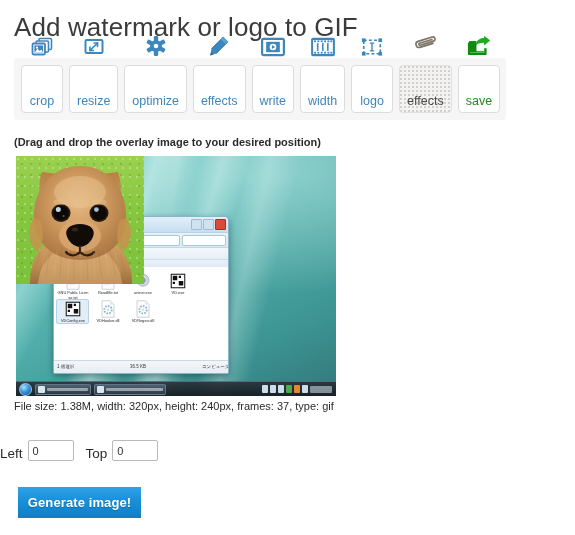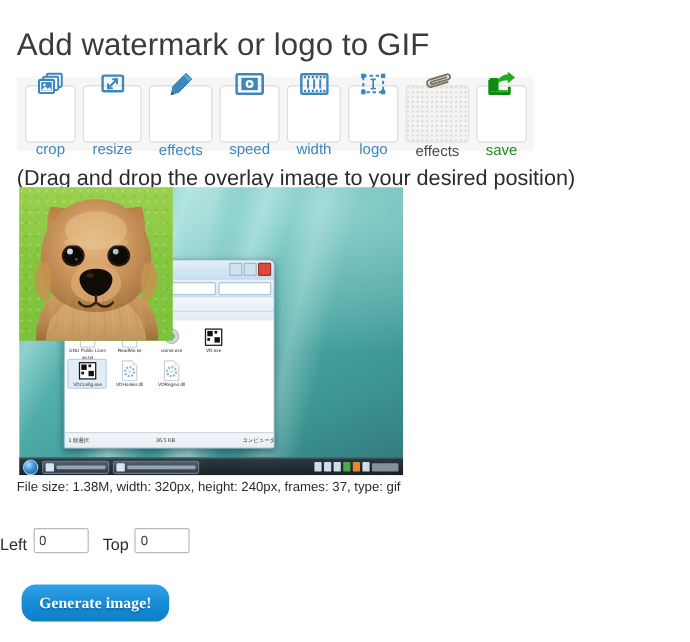--- a/index.html
+++ b/index.html
@@ -15,21 +15,21 @@
     overflow: hidden;
     position: relative;
   }
 
   
   #page-title {
     font-size: 26px;
     font-weight: 300;
     color: #3b3b3b;
     letter-spacing: 0.1px;
-    margin: 21px 0 0 14px;
+    margin: 11px 0 0 14px;
     line-height: 32px;
     white-space: nowrap;
   }
 
   
   #toolbar {
     margin: 11px 0 0 14px;
     background: #f6f6f6;
     border-radius: 3px;
     padding: 7px 6px 7px 7px;
@@ -41,21 +41,21 @@
   .tool-btn {
     background: #ffffff;
     border: 1px solid #dcdcdc;
     border-radius: 4px;
     min-width: 42px;
     height: 48px;
     padding: 4px 7px 3px 7px;
     display: flex;
     flex-direction: column;
     align-items: center;
-    justify-content: center;
+    justify-content: flex-end;
     cursor: pointer;
     box-sizing: border-box;
     gap: 36px;
   }
   .tool-btn .tool-icon {
     height: 25px;
     display: flex;
     align-items: center;
     justify-content: center;
     margin-top: 1px;
@@ -74,24 +74,25 @@
       radial-gradient(circle at 1px 1px, rgba(160,160,160,0.45) 0.7px, transparent 0.8px);
     background-size: 4px 4px;
     border-color: #e2e0dd;
   }
   .tool-btn.is-active .tool-label { color: #4a4a4a; }
   
   .tool-btn.is-save .tool-label { color: #1f8a1f; }
 
   
   #drag-hint {
-    font-size: 18px;
+    font-size: 11px;
     color: #2b2b2b;
     margin: 14px 0 0 14px;
     line-height: 17px;
+    font-weight: bold;
   }
 
   
   #preview {
     position: absolute;
     left: 16px;
     top: 156px;
     width: 320px;
     height: 240px;
     overflow: hidden;
@@ -378,24 +379,24 @@
   }
 
   
   #generate-button {
     position: absolute;
     left: 18px;
     top: 487px;
     width: 123px;
     height: 31px;
     border: none;
-    border-radius: 12px;
+    border-radius: 0;
     background: linear-gradient(180deg, #2ea3e8 0%, #1a8fd8 45%, #0f7ec9 100%);
     color: #ffffff;
-    font-family: Liberation Serif, serif;
+    font-family: Liberation Sans, sans-serif;
     font-size: 13px;
     font-weight: bold;
     cursor: pointer;
     letter-spacing: 0.1px;
     text-shadow: 0 1px 1px rgba(0,0,0,0.25);
   }
 </style>
 </head>
 <body>
 
@@ -426,20 +427,34 @@
       <svg width="22" height="20" viewBox="0 0 22 20">
         <rect x="2.5" y="3" width="17" height="13" rx="1.3" fill="none" stroke="#3c87bd" stroke-width="2"></rect>
         <path d="M7 13.5 L14.5 6" stroke="#3c87bd" stroke-width="1.7" stroke-linecap="round"></path>
         <path d="M7 13.5 L7 10.2 M7 13.5 L10.3 13.5" stroke="#3c87bd" stroke-width="1.7" stroke-linecap="round"></path>
         <path d="M14.5 6 L11.2 6 M14.5 6 L14.5 9.3" stroke="#3c87bd" stroke-width="1.7" stroke-linecap="round"></path>
       </svg>
     </span>
     <span class="tool-label">resize</span>
   </div>
 
+  <div class="tool-btn">
+    <span class="tool-icon">
+      <svg width="22" height="22" viewBox="0 0 24 24">
+        <g fill="#3c87bd">
+          <rect x="9.6" y="1" width="4.8" height="22" rx="1.4"></rect>
+          <rect x="9.6" y="1" width="4.8" height="22" rx="1.4" transform="rotate(60 12 12)"></rect>
+          <rect x="9.6" y="1" width="4.8" height="22" rx="1.4" transform="rotate(120 12 12)"></rect>
+          <circle cx="12" cy="12" r="6.4"></circle>
+        </g>
+        <circle cx="12" cy="12" r="2.5" fill="#ffffff"></circle>
+      </svg>
+    </span>
+    <span class="tool-label">optimize</span>
+  </div>
 
   <div class="tool-btn">
     <span class="tool-icon">
       <svg width="22" height="22" viewBox="0 0 24 24">
         <path d="M16.5 2.2 L21.8 7.5 L9.2 20.1 L3.9 14.8 Z" fill="#3c87bd" stroke="#2f6f9e" stroke-width="0.8"></path>
         <path d="M16.5 2.2 L21.8 7.5 L19.4 9.9 L14.1 4.6 Z" fill="#5aa3d6"></path>
         <path d="M3.9 14.8 L9.2 20.1 L2.4 22.3 Z" fill="#3c87bd"></path>
         <path d="M2.4 22.3 L3.4 19.1 L5.6 21.3 Z" fill="#2c5f88"></path>
       </svg>
     </span>
@@ -448,21 +463,21 @@
 
   <div class="tool-btn">
     <span class="tool-icon">
       <svg width="24" height="20" viewBox="0 0 26 20">
         <rect x="1.2" y="1.2" width="23.6" height="17.6" rx="1.5" fill="none" stroke="#3c87bd" stroke-width="2.4"></rect>
         <rect x="5.6" y="4.4" width="14.8" height="11.2" fill="#3c87bd"></rect>
         <circle cx="13" cy="10" r="3.6" fill="#ffffff"></circle>
         <path d="M11.8 7.9 L15.4 10 L11.8 12.1 Z" fill="#3c87bd"></path>
       </svg>
     </span>
-    <span class="tool-label">speed</span>
+    <span class="tool-label">write</span>
   </div>
 
   <div class="tool-btn">
     <span class="tool-icon">
       <svg width="24" height="20" viewBox="0 0 26 20">
         <rect x="1.2" y="1.2" width="23.6" height="17.6" rx="1" fill="none" stroke="#3c87bd" stroke-width="2.2"></rect>
         <g fill="#3c87bd">
           <rect x="3.4" y="2.8" width="2" height="2"></rect>
             <rect x="7" y="2.8" width="2" height="2"></rect>
           <rect x="10.6" y="2.8" width="2" height="2"></rect>

